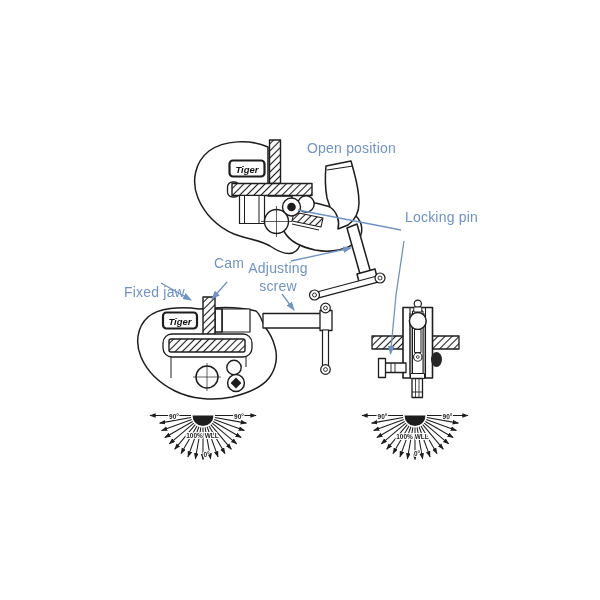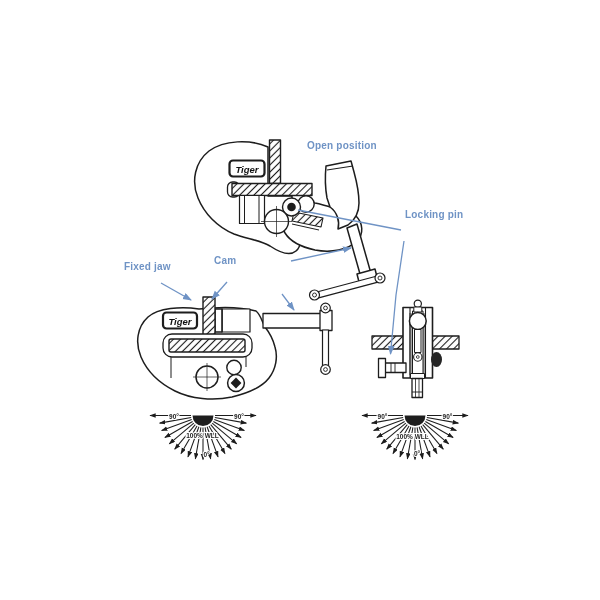--- a/index.html
+++ b/index.html
@@ -2,21 +2,21 @@
 <html><head>
 <meta charset="utf-8">
 <style>
   html,body{margin:0;padding:0;background:#ffffff;}
   .stage{
     position:relative;width:600px;height:600px;background:#ffffff;overflow:hidden;
     font-family:"Liberation Sans", sans-serif;
   }
   .stage svg{position:absolute;left:0;top:0;}
   .blue-label{
-    position:absolute;color:#6f93c5;font-size:10px;font-weight:700;
+    position:absolute;color:#6f93c5;font-size:14px;font-weight:400;
     letter-spacing:0.2px;white-space:nowrap;line-height:1.3;
   }
   .blue-label.wrap{white-space:normal;text-align:center;}
   .fan-text{
     font-family:"Liberation Sans", sans-serif;font-size:6.5px;font-weight:700;fill:#1d1d1d;
     paint-order:stroke;stroke:#ffffff;stroke-width:2.2px;text-anchor:middle;
   }
   .logo-text{
     font-family:"Liberation Sans", sans-serif;font-size:9.5px;font-weight:700;font-style:italic;
     fill:#111;text-anchor:middle;
@@ -212,16 +212,17 @@
   <text class="fan-text" x="202.5" y="438">100% WLL</text>
   <text class="fan-text" x="206.5" y="456.5">0°</text>
   <text class="fan-text" x="382.5" y="418.5">90°</text>
   <text class="fan-text" x="447.5" y="418.5">90°</text>
   <text class="fan-text" x="412.5" y="438.5">100% WLL</text>
   <text class="fan-text" x="417" y="456">0°</text>
 </svg>
 
 <div class="blue-label" style="left:307px;top:139px;">Open position</div>
 <div class="blue-label" style="left:405px;top:208px;">Locking pin</div>
-<div class="blue-label" style="left:124px;top:260px;">Fixed jaw</div>
+<div class="blue-label" style="left:124px;top:283px;">Fixed jaw</div>
 <div class="blue-label" style="left:214px;top:254px;">Cam</div>
+<div class="blue-label wrap" style="left:246px;top:259px;width:64px;">Adjusting screw</div>
 
 </div>
 
 </body></html>

